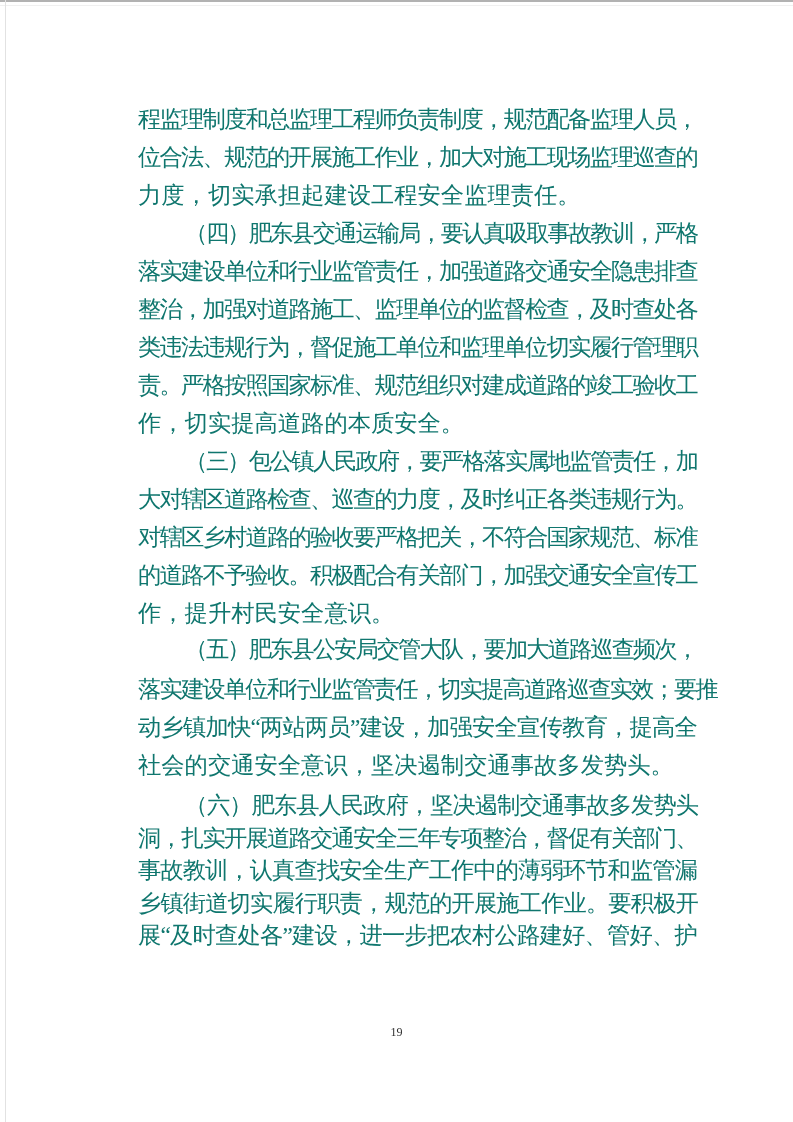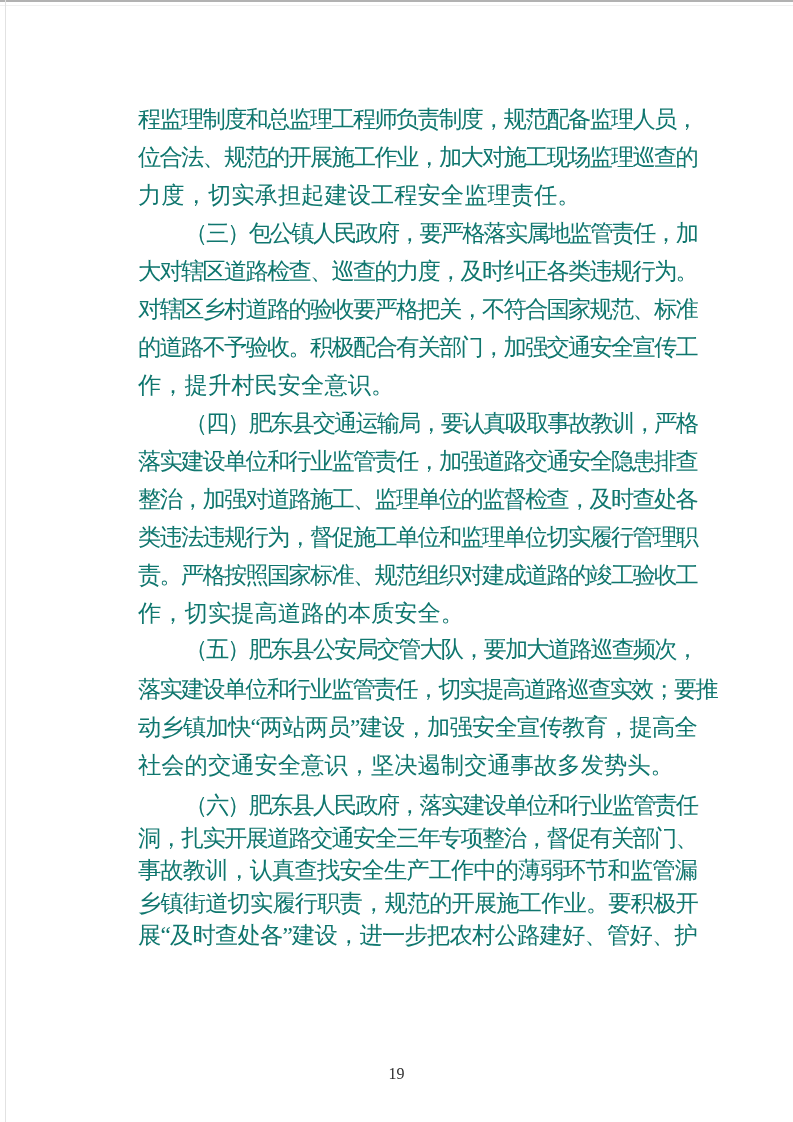--- a/index.html
+++ b/index.html
@@ -63,63 +63,62 @@
   .para:last-child { margin-top: 5px; }
   .para:last-child .line {
     height: 32.5px;
     line-height: 32.5px;
   }
   .page-number {
     position: absolute;
     top: 1025px;
     left: 0; right: 0;
     text-align: center;
-    font-size: 16px;
+    font-size: 12px;
     color: #2f2f2f;
     font-family: "Liberation Serif", serif;
-    margin-top: 40px;
   }
 </style>
 </head>
 <body>
 
 <div class="page">
   <div class="edge-top"></div>
   <div class="scan-line-h"></div>
   <div class="scan-line-v"></div>
 
   <div class="text-block" id="text-block">
       <div class="para">
         <div class="line full" style="letter-spacing: -1.85769px;">程监理制度和总监理工程师负责制度，规范配备监理人员，</div>
         <div class="line full" style="letter-spacing: -1.85769px;">位合法、规范的开展施工作业，加大对施工现场监理巡查的</div>
         <div class="line">力度，切实承担起建设工程安全监理责任。</div>
       </div>
       <div class="para">
-        <div class="line full indent" style="letter-spacing: -2.00833px;">（三）包公镇人民政府，要严格落实属地监管责任，加</div>
-        <div class="line full" style="letter-spacing: -1.85769px;">大对辖区道路检查、巡查的力度，及时纠正各类违规行为。</div>
-        <div class="line full" style="letter-spacing: -1.85769px;">对辖区乡村道路的验收要严格把关，不符合国家规范、标准</div>
-        <div class="line full" style="letter-spacing: -1.85769px;">的道路不予验收。积极配合有关部门，加强交通安全宣传工</div>
-        <div class="line">作，提升村民安全意识。</div>
-      </div>
-      <div class="para">
         <div class="line full indent" style="letter-spacing: -2.00833px;">（四）肥东县交通运输局，要认真吸取事故教训，严格</div>
         <div class="line full" style="letter-spacing: -1.85769px;">落实建设单位和行业监管责任，加强道路交通安全隐患排查</div>
         <div class="line full" style="letter-spacing: -1.85769px;">整治，加强对道路施工、监理单位的监督检查，及时查处各</div>
         <div class="line full" style="letter-spacing: -1.85769px;">类违法违规行为，督促施工单位和监理单位切实履行管理职</div>
         <div class="line full" style="letter-spacing: -1.85769px;">责。严格按照国家标准、规范组织对建成道路的竣工验收工</div>
         <div class="line">作，切实提高道路的本质安全。</div>
       </div>
       <div class="para">
+        <div class="line full indent" style="letter-spacing: -2.00833px;">（三）包公镇人民政府，要严格落实属地监管责任，加</div>
+        <div class="line full" style="letter-spacing: -1.85769px;">大对辖区道路检查、巡查的力度，及时纠正各类违规行为。</div>
+        <div class="line full" style="letter-spacing: -1.85769px;">对辖区乡村道路的验收要严格把关，不符合国家规范、标准</div>
+        <div class="line full" style="letter-spacing: -1.85769px;">的道路不予验收。积极配合有关部门，加强交通安全宣传工</div>
+        <div class="line">作，提升村民安全意识。</div>
+      </div>
+      <div class="para">
         <div class="line full indent" style="letter-spacing: -2.00833px; font-family: Liberation Mono, monospace;">（五）肥东县公安局交管大队，要加大道路巡查频次，</div>
         <div class="line full" style="letter-spacing: -1.85769px;">落实建设单位和行业监管责任，切实提高道路巡查实效；要推</div>
         <div class="line full" style="letter-spacing: -0.857692px;">动乡镇加快“两站两员”建设，加强安全宣传教育，提高全</div>
         <div class="line">社会的交通安全意识，坚决遏制交通事故多发势头。</div>
       </div>
       <div class="para">
-        <div class="line full indent" style="letter-spacing: -2.00833px;">（六）肥东县人民政府，落实建设单位和行业监管责任</div>
+        <div class="line full indent" style="letter-spacing: -2.00833px;">（六）肥东县人民政府，坚决遏制交通事故多发势头</div>
         <div class="line full" style="letter-spacing: -1.85769px;">洞，扎实开展道路交通安全三年专项整治，督促有关部门、</div>
         <div class="line full" style="letter-spacing: -0.97px;">事故教训，认真查找安全生产工作中的薄弱环节和监管漏</div>
         <div class="line full" style="letter-spacing: -1.85769px;">乡镇街道切实履行职责，规范的开展施工作业。要积极开</div>
         <div class="line full" style="letter-spacing: -0.857692px;">展“及时查处各”建设，进一步把农村公路建好、管好、护</div>
       </div>
     </div>
 
   <div class="page-number">19</div>
 </div>
 

